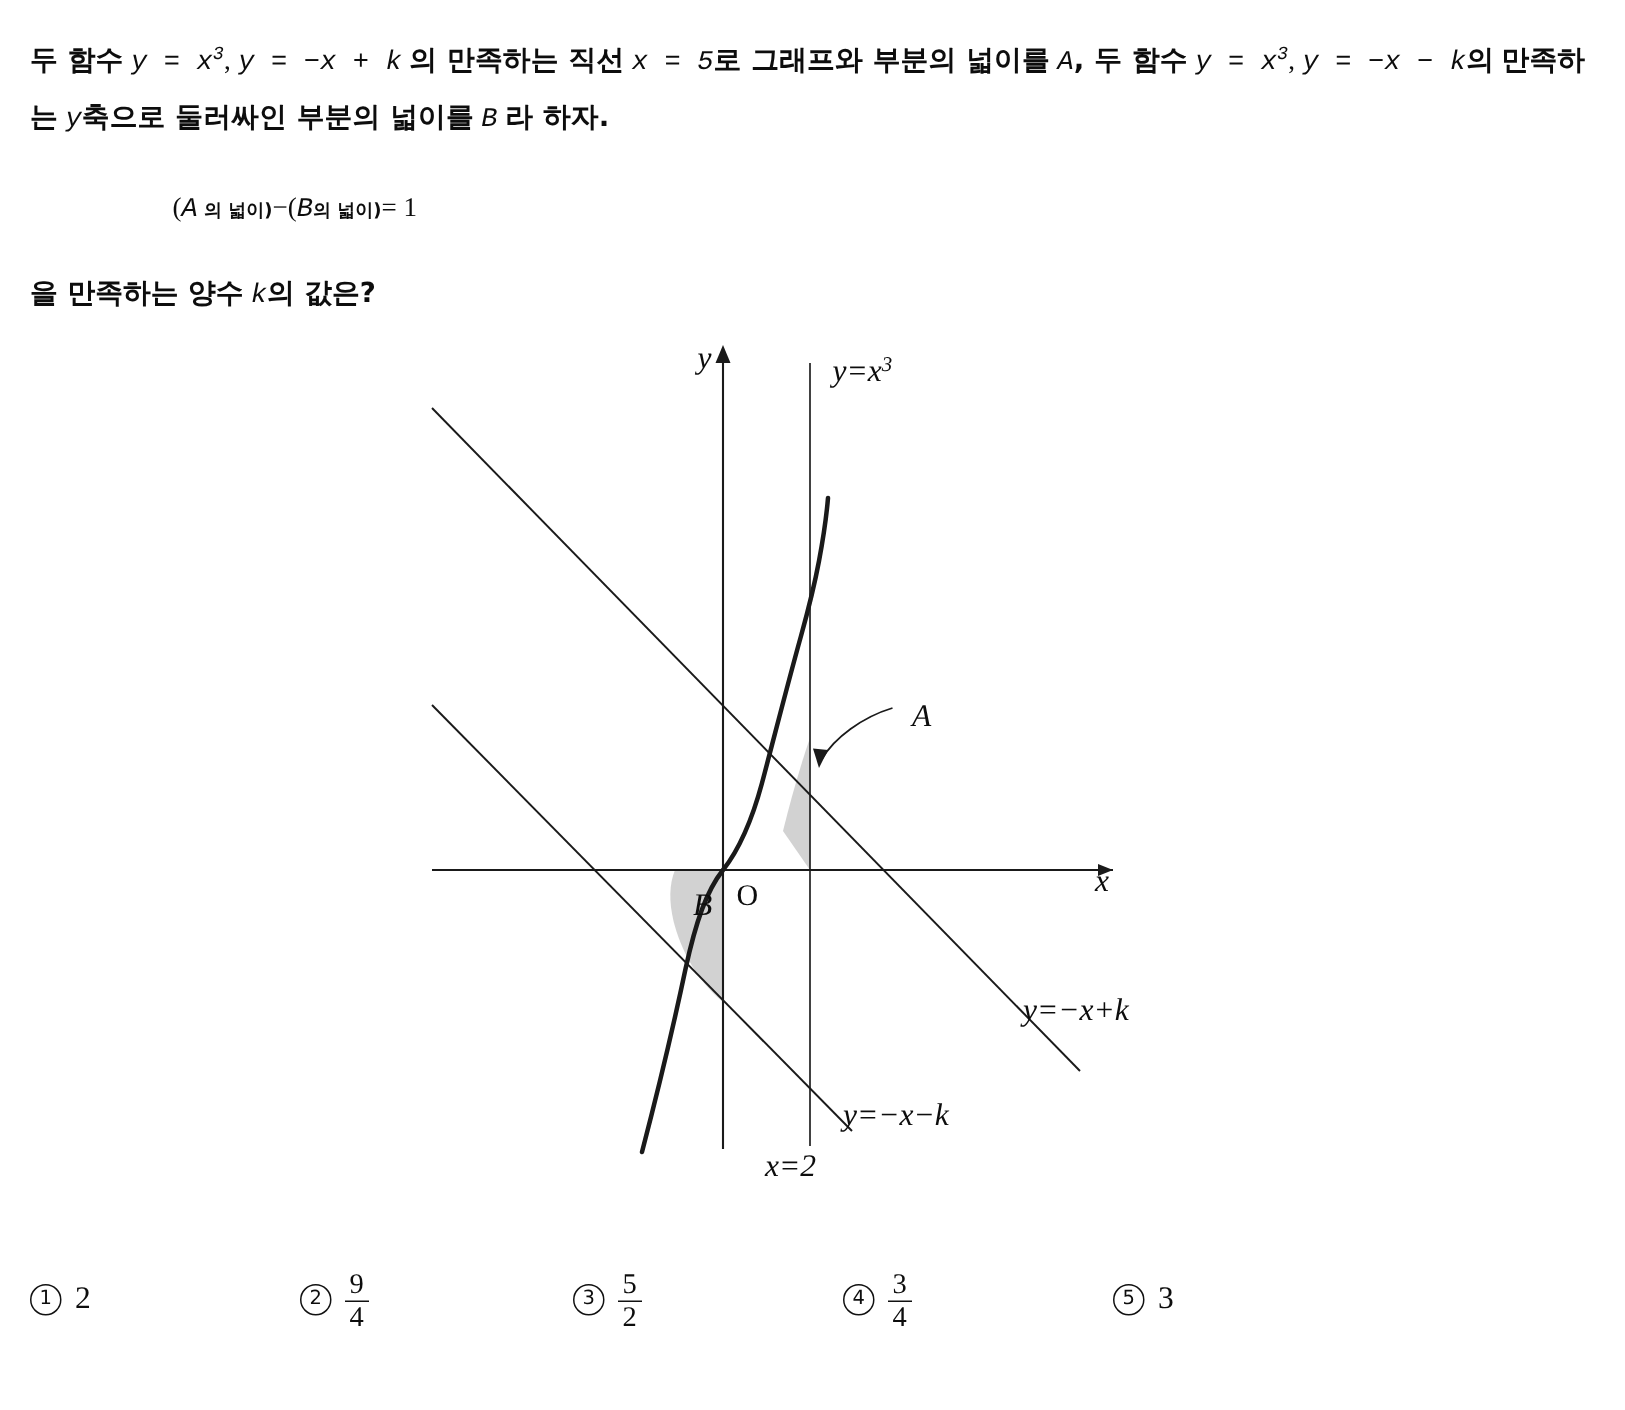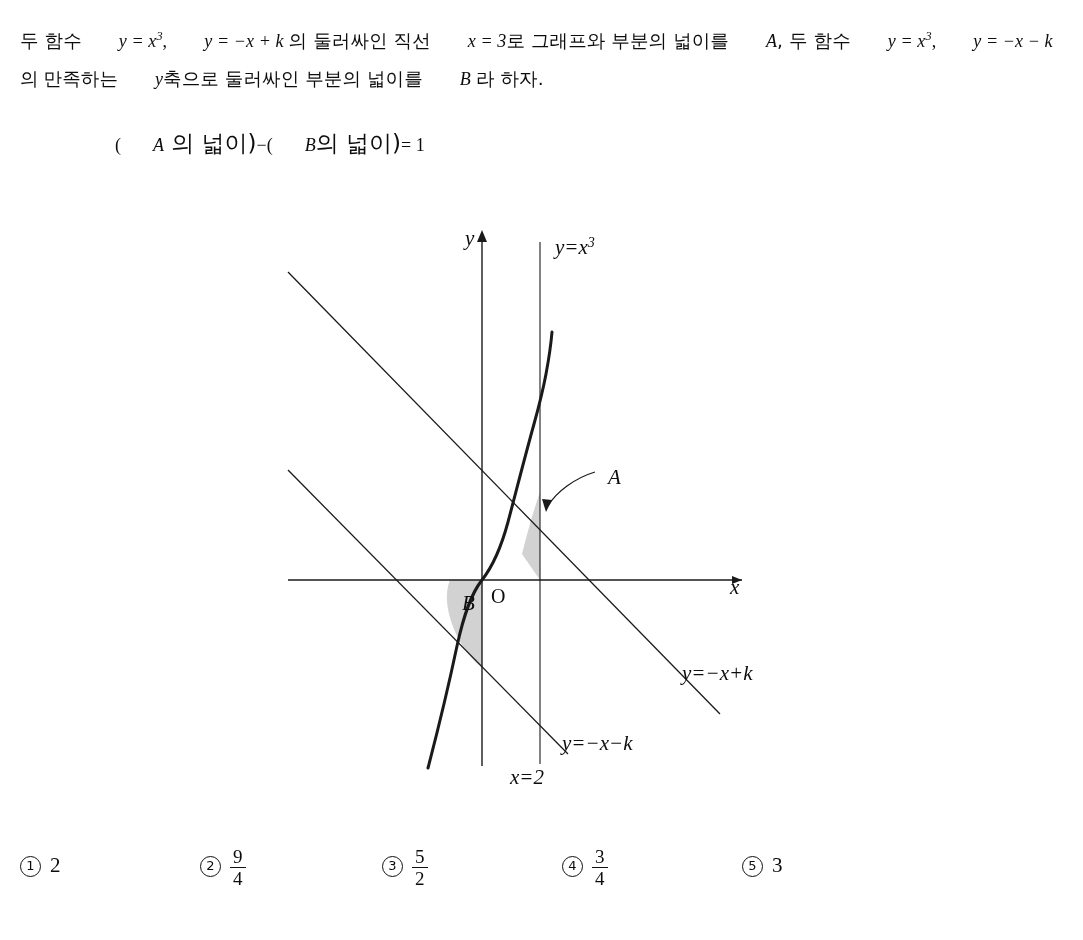--- a/index.html
+++ b/index.html
@@ -24,46 +24,45 @@
     position: absolute;
     left: 20px;
     top: 22px;
     width: 1045px;
     font-size: 19.5px;
     line-height: 1.95;
     letter-spacing: 0.1px;
   }
   .kr {
     font-family: "DejaVu Sans", "Liberation Sans", sans-serif;
-    font-weight: 400;
+    font-weight: 700;
     font-size: 18.5px;
   }
   .mth {
-    font-family: Liberation Serif, serif;
+    font-family: Liberation Mono, monospace;
     font-style: italic;
     font-size: 18px;
-    margin-left: 32px;
   }
   .mthu {
     font-family: "Liberation Serif", serif;
     font-style: normal;
     font-size: 18px;
   }
   sup.pw {
     font-size: 0.68em;
     vertical-align: super;
     font-style: italic;
   }
   .cond {
     position: absolute;
     left: 115px;
     top: 128px;
     font-size: 19px;
   }
-  .cond .kr { font-size: 23px; }
+  .cond .kr { font-size: 12px; }
   .qline {
     position: absolute;
     left: 20px;
     top: 182px;
     font-size: 19px;
   }
   .figure {
     position: absolute;
     left: 250px;
     top: 222px;
@@ -119,35 +118,39 @@
 </style>
 </head>
 <body>
 
 <div class="page">
 
   <div class="stem">
     <span class="kr">두 함수</span>
     <span class="mth"><span>y = x</span><sup class="pw">3</sup></span><span class="mthu">,</span>
     <span class="mth">y = −x + k</span>
-    <span class="kr">의 둘러싸인 직선</span>
-    <span class="mth">x = 3</span><span class="kr">로 그래프와 부분의 넓이를</span>
+    <span class="kr">의 만족하는 직선</span>
+    <span class="mth">x = 5</span><span class="kr">로 그래프와 부분의 넓이를</span>
     <span class="mth">A</span><span class="kr">, 두 함수</span>
     <span class="mth"><span>y = x</span><sup class="pw">3</sup></span><span class="mthu">,</span>
     <span class="mth">y = −x − k</span><span class="kr">의</span>
     <span class="kr">만족하는</span>
     <span class="mth">y</span><span class="kr">축으로 둘러싸인 부분의 넓이를</span>
     <span class="mth">B</span>
     <span class="kr">라 하자.</span>
   </div>
 
   <div class="cond">
     <span class="mthu">(</span><span class="mth">A</span><span class="kr"> 의 넓이)</span><span class="mthu">−(</span><span class="mth">B</span><span class="kr">의 넓이)</span><span class="mthu">= 1</span>
   </div>
 
+  <div class="qline">
+    <span class="kr">을 만족하는 양수</span>
+    <span class="mth">k</span><span class="kr">의 값은?</span>
+  </div>
 
   <div class="figure">
     <svg width="580" height="580" viewBox="0 0 580 580" xmlns="http://www.w3.org/2000/svg">
 
       <path d="M 232 358 L 232 446 C 215 432 204 412 199 392 C 196 379 196 368 200 358 Z" fill="#d2d2d2" stroke="none"></path>
       <path d="M 290 270 C 283 290 277 312 272 332 L 290 358 L 290 270 Z" fill="#d2d2d2" stroke="none"></path>
 
       <line x1="38" y1="358" x2="492" y2="358" stroke="#1a1a1a" stroke-width="1.4"></line>
       <polygon points="492,358 482,354 482,362" fill="#1a1a1a"></polygon>
 

